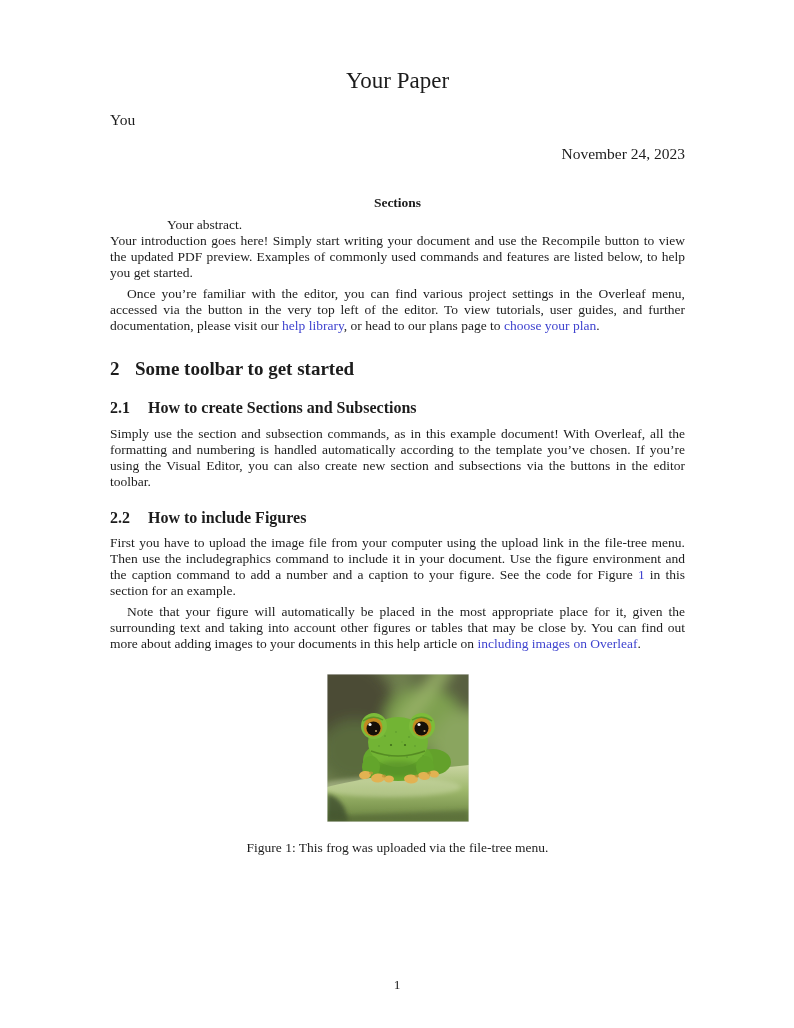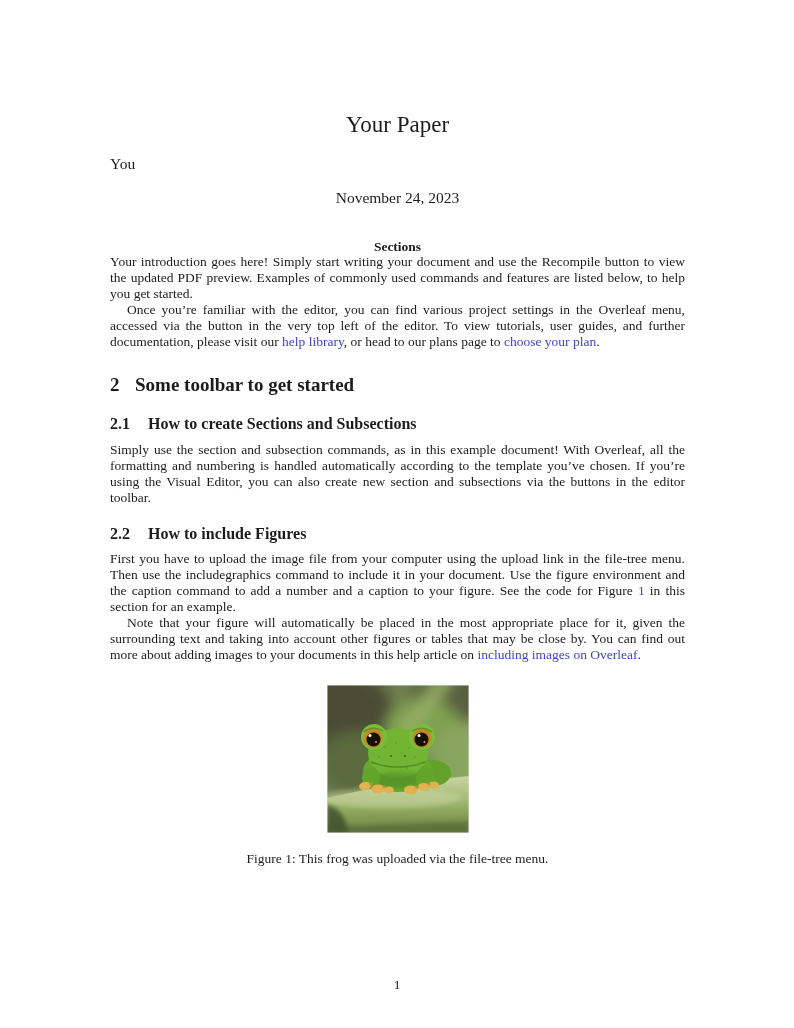--- a/index.html
+++ b/index.html
@@ -8,57 +8,58 @@
     width:794px;height:1028px;
     background:#ffffff;
     color:#1c1c1c;
     font-family:"Liberation Serif","DejaVu Serif",serif;
     overflow:hidden;
     margin:0 auto;
   }
   .content{margin:0 109px 0 110px;}
   
   .doc-title{
-    margin:0;padding-top:112px;
+    margin:0;padding-top:68px;
     text-align:center;
     font-size:23px;font-weight:normal;line-height:1.15;
   }
   .doc-author{margin:17px 0 0;text-align:left;font-size:15.5px;line-height:1.1;}
-  .doc-date{margin:17px 0 0;text-align:center;font-size:15.5px;line-height:1.1;}
+  .doc-date{margin:17px 0 0;text-align:right;font-size:15.5px;line-height:1.1;}
   
   .abstract-heading{margin:33px 0 0;text-align:center;font-size:13.5px;font-weight:bold;line-height:1.1;}
   .abstract-text{margin:7px 40px 0;font-size:13.5px;line-height:16px;text-indent:17px;}
   
   .sec-heading{font-size:19px;font-weight:bold;margin:25px 0 11px;line-height:1.1;}
   .sec-heading .num{display:inline-block;min-width:25px;}
   .subsec-heading{font-size:16px;font-weight:bold;margin:19px 0 9px;line-height:1.1;}
   .subsec-heading .num{display:inline-block;min-width:38px;}
   
   p.body-par{margin:0;font-size:13.5px;line-height:16px;text-align:justify;}
   p.body-par.indent{text-indent:17px;}
-  p.body-par.follow{}
+  p.body-par.follow{margin-top:5px;}
   .doc-link{color:var(--link-color,#3f43cf);cursor:pointer;}
   
   .figure-wrap{margin-top:22px;text-align:center;}
   .figure-wrap svg{display:inline-block;vertical-align:top;}
   .figure-caption{margin:18px 0 0;text-align:center;font-size:13.5px;line-height:16px;}
   
   .page-number{position:absolute;left:0;right:0;top:977px;text-align:center;font-size:13.5px;}
 </style>
 </head>
 <body>
 
 <div class="page">
   <div class="content">
 
     <h1 class="doc-title">Your Paper</h1>
     <div class="doc-author">You</div>
     <div class="doc-date">November 24, 2023</div>
 
     <div class="abstract-heading">Sections</div>
+    <p class="abstract-text">Your abstract.</p>
 
     <p class="body-par">Your introduction goes here! Simply start writing your document and use the Recompile button to view the updated PDF preview. Examples of commonly used commands and features are listed below, to help you get started.</p>
     <p class="body-par indent follow"><span>Once you’re familiar with the editor, you can find various project settings in the Overleaf menu, accessed via the button in the very top left of the editor. To view tutorials, user guides, and further documentation, please visit our </span><span class="doc-link">help library</span><span>, or head to our plans page to </span><span class="doc-link">choose your plan</span><span>.</span></p>
 
     <h2 class="sec-heading"><span class="num">2</span><span>Some toolbar to get started</span></h2>
 
     <h3 class="subsec-heading"><span class="num">2.1</span><span>How to create Sections and Subsections</span></h3>
     <p class="body-par">Simply use the section and subsection commands, as in this example document! With Overleaf, all the formatting and numbering is handled automatically according to the template you’ve chosen. If you’re using the Visual Editor, you can also create new section and subsections via the buttons in the editor toolbar.</p>
 
     <h3 class="subsec-heading"><span class="num">2.2</span><span>How to include Figures</span></h3>

